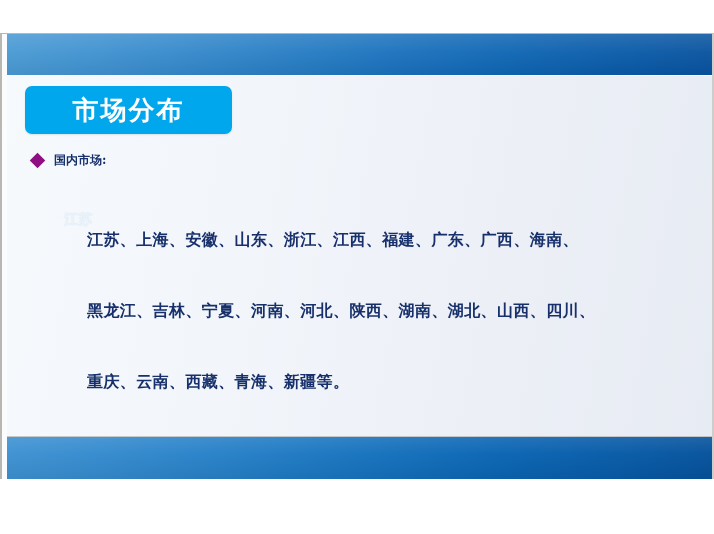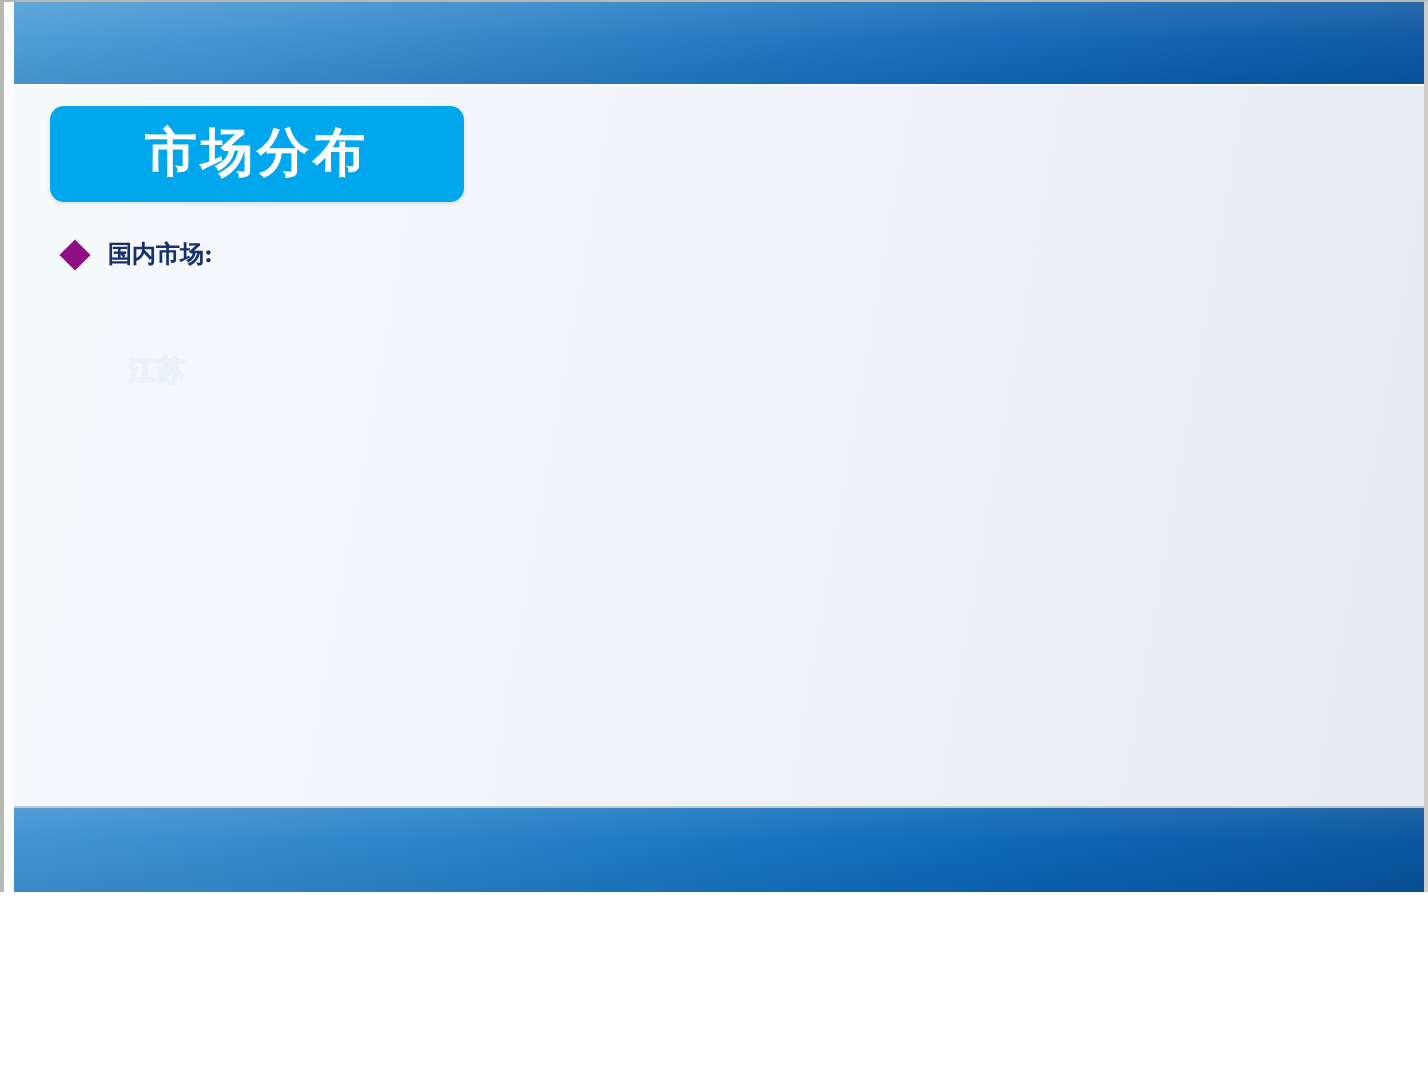--- a/index.html
+++ b/index.html
@@ -15,20 +15,21 @@
 
   .slide {
     position: relative;
     width: 714px;
     height: 446px;
     overflow: hidden;
     background: linear-gradient(100deg, #f6fafd 0%, #f2f6fb 35%, #eceff6 70%, #e7ebf3 100%);
     border-left: 2px solid #b9b7b2;
     border-top: 1px solid #b9b7b2;
     border-right: 2px solid #cfcdc9;
+    margin-top: 33px;
   }
 
   
   .top-band {
     position: absolute;
     left: 0;
     top: 0;
     width: 714px;
     height: 41px;
     background: linear-gradient(90deg,
@@ -206,19 +207,24 @@
     <span class="title-text">市场分布</span>
   </div>
 
   <div class="bullet-row">
     <span class="diamond"></span>
     <span class="bullet-label">国内市场:</span>
   </div>
 
   <div class="ghost-text">江苏</div>
 
+  <div class="body-block">
+    <div class="body-line">江苏、上海、安徽、山东、浙江、江西、福建、广东、广西、海南、</div>
+    <div class="body-line">黑龙江、吉林、宁夏、河南、河北、陕西、湖南、湖北、山西、四川、</div>
+    <div class="body-line">重庆、云南、西藏、青海、新疆等。</div>
+  </div>
 
   <div class="bottom-band-edge"></div>
   <div class="bottom-band">
     <div class="bottom-band-shade"></div>
   </div>
 
 </div>
 
 </body></html>

